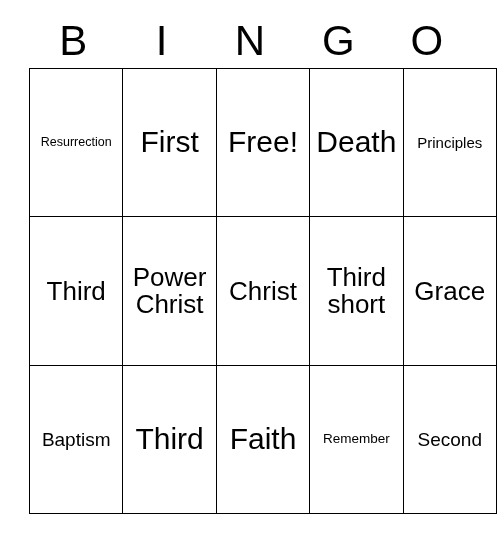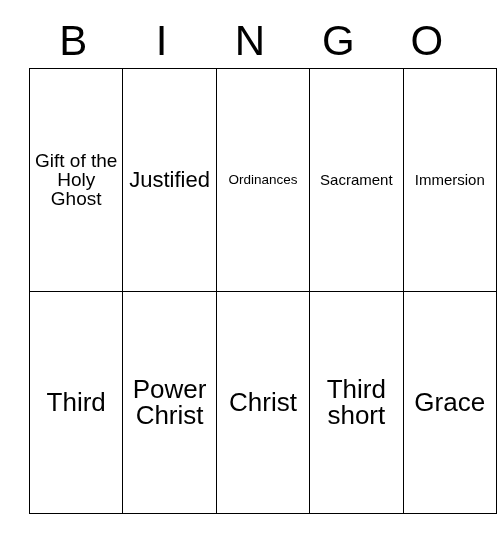--- a/index.html
+++ b/index.html
@@ -83,29 +83,36 @@
       <div class="header-letter">B</div>
       <div class="header-letter">I</div>
       <div class="header-letter">N</div>
       <div class="header-letter">G</div>
       <div class="header-letter">O</div>
     </div>
 
   <table id="grid">
     <tbody>
         <tr>
-          <td class="fs-m">Gift of the Holy Ghost</td>
-          <td class="fs-l">Justified</td>
-          <td class="fs-xs">Ordinances</td>
-          <td class="fs-s">Sacrament</td>
-          <td class="fs-s">Immersion</td>
+          <td class="fs-xxs">Resurrection</td>
+          <td class="fs-xxl">First</td>
+          <td class="fs-xxl">Free!</td>
+          <td class="fs-xxl">Death</td>
+          <td class="fs-s">Principles</td>
         </tr>
         <tr>
           <td class="fs-xl">Third</td>
           <td class="fs-xl">Power Christ</td>
           <td class="fs-xl">Christ</td>
           <td class="fs-xl">Third short</td>
           <td class="fs-xl">Grace</td>
         </tr>
+        <tr>
+          <td class="fs-m">Baptism</td>
+          <td class="fs-xxl">Third</td>
+          <td class="fs-xxl">Faith</td>
+          <td class="fs-xs">Remember</td>
+          <td class="fs-m">Second</td>
+        </tr>
       </tbody>
   </table>
 
 </div>
 
 </body></html>

